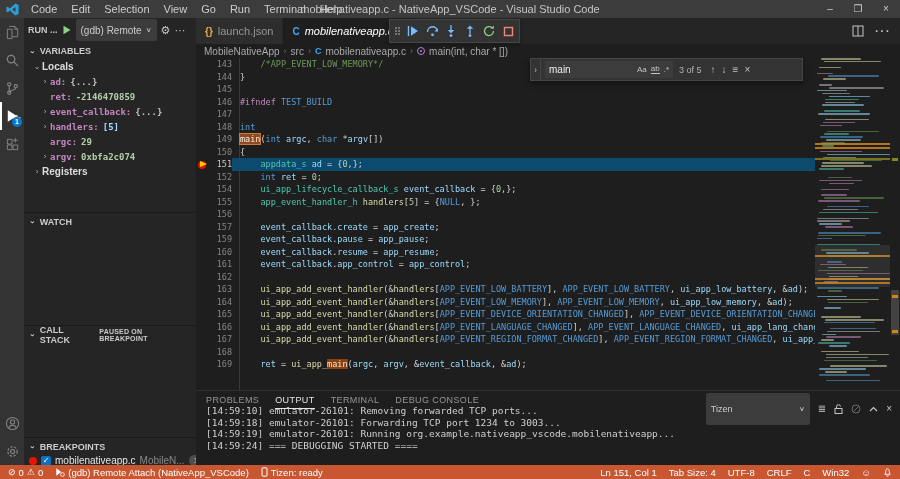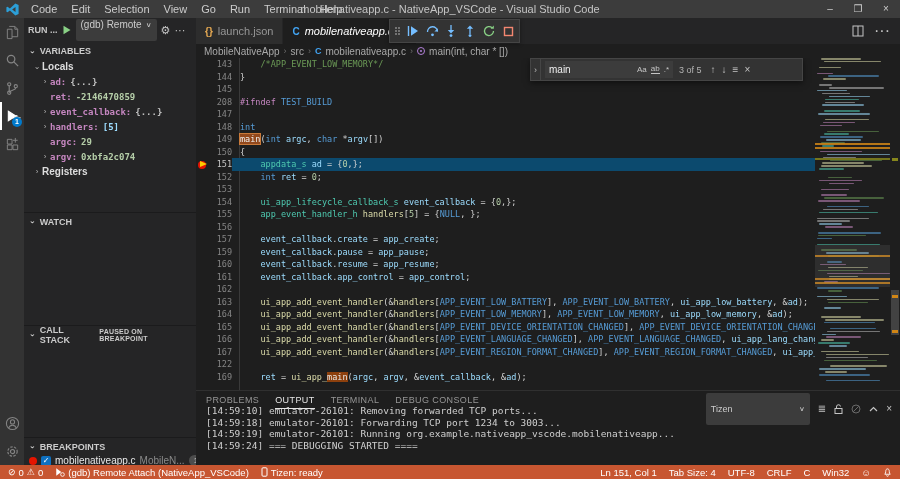--- a/index.html
+++ b/index.html
@@ -22,21 +22,21 @@
   .ab-icon{width:24px;height:28px;display:flex;align-items:center;justify-content:center;position:relative;color:#858585}
   .ab-icon.active{color:#fff;border-left:2px solid #fff}
   .ab-badge{position:absolute;bottom:3px;right:2px;background:#007acc;color:#fff;border-radius:50%;
     width:10px;height:10px;font-size:7px;line-height:10px;text-align:center;font-weight:bold}
   .ab-bottom{margin-top:auto}
 
   
   .sidebar{width:172px;background:#252526;display:flex;flex-direction:column;font-size:10px;overflow:hidden}
   .sb-toolbar{height:24px;display:flex;align-items:center;padding:0 4px;gap:4px;flex:none}
   .run-title{font-size:9px;font-weight:bold;color:#c5c5c5;white-space:nowrap}
-  .launch-select{background:#3c3c3c;height:17px;display:flex;align-items:flex-end;gap:4px;padding:11px 5px;color:#ccc;border-radius:2px}
+  .launch-select{background:#3c3c3c;height:17px;display:flex;align-items:center;gap:4px;padding:11px 5px;color:#ccc;border-radius:2px}
   .icon-btn{color:#c5c5c5;font-size:11px;line-height:1}
   .section{border-top:1px solid #1b1b1c;display:flex;flex-direction:column;overflow:hidden;flex:none}
   .sec-header{height:17px;display:flex;align-items:center;gap:4px;padding:0 5px;font-size:9px;font-weight:bold;color:#ccc;flex:none}
   .sec-right{margin-left:auto;font-size:7px;font-weight:bold;color:#cccccc;letter-spacing:.2px}
   .chev{font-size:8px;color:#ccc;transform:scaleY(.8)}
   .tree{overflow:hidden}
   .tree-row{height:15px;display:flex;align-items:center;white-space:nowrap;
     font-family:"DejaVu Sans Mono",monospace;font-size:9px;font-weight:bold}
   .tw{width:10px;text-align:center;color:#b0b0b0;font-size:8px;flex:none;font-family:"Liberation Sans",sans-serif;font-weight:normal}
   .scope-label{font-family:"Liberation Sans",sans-serif;font-size:10px;font-weight:bold;color:#ddd}
@@ -388,21 +388,21 @@
             <span class="ln-num">144</span>
             <span class="ln-content"><span class="tk-pl">}</span></span>
           </div>
           <div class="line">
             <span class="ln-margin"></span>
             <span class="ln-num">145</span>
             <span class="ln-content"></span>
           </div>
           <div class="line">
             <span class="ln-margin"></span>
-            <span class="ln-num">208</span>
+            <span class="ln-num">146</span>
             <span class="ln-content"><span class="tk-pp">#ifndef</span><span class="tk-pl"> </span><span class="tk-k">TEST_BUILD</span></span>
           </div>
           <div class="line">
             <span class="ln-margin"></span>
             <span class="ln-num">147</span>
             <span class="ln-content"></span>
           </div>
           <div class="line">
             <span class="ln-margin"></span>
             <span class="ln-num">148</span>
@@ -426,25 +426,20 @@
             <span class="ln-num">151</span>
             <span class="ln-content"><span class="tk-pl">    </span><span class="tk-ty">appdata_s</span><span class="tk-pl"> </span><span class="tk-v">ad</span><span class="tk-pl"> = {</span><span class="tk-n">0</span><span class="tk-pl">,};</span></span>
           </div>
           <div class="line">
             <span class="ln-margin"></span>
             <span class="ln-num">152</span>
             <span class="ln-content"><span class="tk-pl">    </span><span class="tk-k">int</span><span class="tk-pl"> </span><span class="tk-v">ret</span><span class="tk-pl"> = </span><span class="tk-n">0</span><span class="tk-pl">;</span></span>
           </div>
           <div class="line">
             <span class="ln-margin"></span>
-            <span class="ln-num">153</span>
-            <span class="ln-content"></span>
-          </div>
-          <div class="line">
-            <span class="ln-margin"></span>
             <span class="ln-num">154</span>
             <span class="ln-content"><span class="tk-pl">    </span><span class="tk-ty">ui_app_lifecycle_callback_s</span><span class="tk-pl"> </span><span class="tk-v">event_callback</span><span class="tk-pl"> = {</span><span class="tk-n">0</span><span class="tk-pl">,};</span></span>
           </div>
           <div class="line">
             <span class="ln-margin"></span>
             <span class="ln-num">155</span>
             <span class="ln-content"><span class="tk-pl">    </span><span class="tk-ty">app_event_handler_h</span><span class="tk-pl"> </span><span class="tk-fn">handlers</span><span class="tk-pl">[</span><span class="tk-n">5</span><span class="tk-pl">] = {</span><span class="tk-k">NULL</span><span class="tk-pl">, };</span></span>
           </div>
           <div class="line">
             <span class="ln-margin"></span>
@@ -496,21 +491,21 @@
             <span class="ln-num">166</span>
             <span class="ln-content"><span class="tk-pl">    </span><span class="tk-fn">ui_app_add_event_handler</span><span class="tk-pl">(&amp;</span><span class="tk-fn">handlers</span><span class="tk-pl">[</span><span class="tk-k">APP_EVENT_LANGUAGE_CHANGED</span><span class="tk-pl">], </span><span class="tk-k">APP_EVENT_LANGUAGE_CHANGED</span><span class="tk-pl">, </span><span class="tk-v">ui_app_lang_changed</span></span>
           </div>
           <div class="line">
             <span class="ln-margin"></span>
             <span class="ln-num">167</span>
             <span class="ln-content"><span class="tk-pl">    </span><span class="tk-fn">ui_app_add_event_handler</span><span class="tk-pl">(&amp;</span><span class="tk-fn">handlers</span><span class="tk-pl">[</span><span class="tk-k">APP_EVENT_REGION_FORMAT_CHANGED</span><span class="tk-pl">], </span><span class="tk-k">APP_EVENT_REGION_FORMAT_CHANGED</span><span class="tk-pl">, </span><span class="tk-v">ui_app_region_changed</span></span>
           </div>
           <div class="line">
             <span class="ln-margin"></span>
-            <span class="ln-num">122</span>
+            <span class="ln-num">168</span>
             <span class="ln-content"></span>
           </div>
           <div class="line">
             <span class="ln-margin"></span>
             <span class="ln-num">169</span>
             <span class="ln-content"><span class="tk-pl">    </span><span class="tk-v">ret</span><span class="tk-pl"> = </span><span class="tk-fn">ui_app_</span><span class="tk-find">main</span><span class="tk-pl">(</span><span class="tk-v">argc</span><span class="tk-pl">, </span><span class="tk-v">argv</span><span class="tk-pl">, &amp;</span><span class="tk-v">event_callback</span><span class="tk-pl">, &amp;</span><span class="tk-v">ad</span><span class="tk-pl">);</span></span>
           </div>
         </div>
       <div class="minimap" id="minimap">
           <div class="mm-bar" style="top: 0px; left: 6px; width: 40.1992px; background: rgb(220, 220, 170); opacity: 0.55;"></div>

